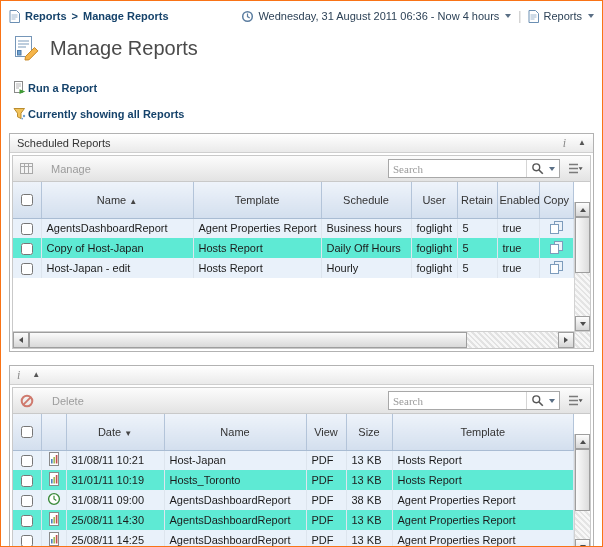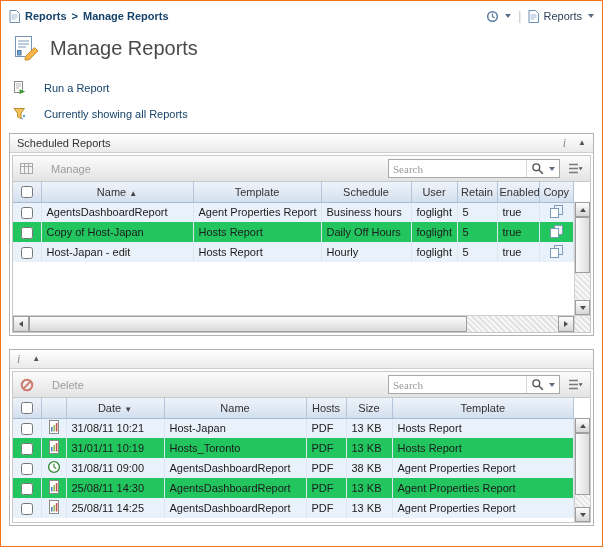--- a/index.html
+++ b/index.html
@@ -12,21 +12,21 @@
   .breadcrumb{display:flex;align-items:center;gap:5px;font-weight:bold;color:#16436b;}
   .crumb{cursor:pointer;}
   .topbar-right{display:flex;align-items:center;gap:7px;color:#2d4257;}
   .tr-sep{color:#c2c2c2;font-size:12px;}
   .control{display:flex;align-items:center;gap:4px;cursor:pointer;white-space:nowrap;}
   .caret{width:0;height:0;border-left:3.5px solid transparent;border-right:3.5px solid transparent;border-top:4px solid #5a6f85;margin-left:2px;}
 
   
   .title-row{display:flex;align-items:center;gap:10px;padding:4px 12px 6px;}
   .page-title{font-size:20px;font-weight:normal;color:#4a4a4a;}
-  .action-link{display:flex;align-items:center;gap:18px;font-weight:normal;color:#16436b;cursor:pointer;margin-left:12px;width:fit-content;}
+  .action-link{display:flex;align-items:center;gap:2px;font-weight:bold;color:#16436b;cursor:pointer;margin-left:12px;width:fit-content;}
   .run{margin-top:14px;}
   .showing{margin-top:13px;}
 
   
   .panel{margin:13px 8px 0;border:1px solid #b2b2b2;background:#fff;}
   .panel-header{height:19px;display:flex;align-items:center;padding:0 7px;background:linear-gradient(#ffffff,#eaeaea);border-bottom:1px solid #cfcfcf;}
   .panel-title{flex:1;color:#333;}
   .info-glyph{font-family:"Liberation Serif",serif;font-style:italic;color:#8a8a8a;font-size:12px;margin-right:12px;cursor:pointer;}
   .collapse-glyph{font-size:8px;color:#555;cursor:pointer;line-height:1;}
   .panel-body{margin:2px;border:1px solid #c9c9c9;}
@@ -37,24 +37,24 @@
   .searchbox{margin-left:auto;display:flex;align-items:center;width:172px;height:19px;border:1px solid #a8a8a8;background:#fff;}
   .searchbox input{flex:1;border:0;outline:none;height:15px;padding:0 4px;font-size:11px;font-family:Liberation Serif, serif;color:#333;min-width:0;background:transparent;}
   .searchbox input::placeholder{color:#9a9a9a;}
   .search-icons{display:flex;align-items:center;gap:3px;padding:0 4px;border-left:1px solid #d5d5d5;height:100%;cursor:pointer;}
   .grid-icon{cursor:pointer;display:flex;margin-left:2px;}
 
   
   .tz{display:flex;background:#fff;}
   .tz-main{flex:1;min-width:0;}
   table{width:100%;border-collapse:collapse;table-layout:fixed;}
-  th{height:20px;background:linear-gradient(#eef3fa,#d3dfee);border-right:1px solid #b3c4d9;border-bottom:1px solid #a9bcd3;font-weight:normal;font-size:11px;color:#333;text-align:center;overflow:hidden;white-space:nowrap;padding:0 2px;cursor:pointer;}
+  th{height:36px;background:linear-gradient(#eef3fa,#d3dfee);border-right:1px solid #b3c4d9;border-bottom:1px solid #a9bcd3;font-weight:normal;font-size:11px;color:#333;text-align:center;overflow:hidden;white-space:nowrap;padding:0 2px;cursor:pointer;}
   td{height:20px;padding:0 5px;border-right:1px solid #dde5ee;color:#1c1c1c;overflow:hidden;white-space:nowrap;}
   tr.alt td{background:#e9f1fa;}
-  tr.plain td{background:#22c55e;}
+  tr.plain td{background:#5eead4;}
   td.cb,th.cb{text-align:center;padding:0;}
   td.ic{text-align:center;padding:0;}
   input[type=checkbox]{width:12px;height:12px;margin:0;vertical-align:middle;cursor:pointer;}
   .sort-glyph{font-size:8px;color:#444;margin-left:3px;}
   .copy-cell{text-align:center;padding:0;}
   .filler-s{height:53px;background:#fff;}
   .filler-g{height:4px;background:#fff;}
 
   
   .icon-cell .glyph{display:none;line-height:0;}
@@ -99,20 +99,21 @@
       <span class="crumb">Manage Reports</span>
     </div>
     <div class="topbar-right">
       <div class="control">
         <span class="svgi">
           <svg width="13" height="13" viewBox="0 0 13 13">
               <circle cx="6.5" cy="6.5" r="4.8" fill="none" stroke="#5b7da0" stroke-width="1.5"></circle>
               <path d="M6.5 3.6v3l2.2 1.3" stroke="#5b7da0" stroke-width="1.2" fill="none"></path>
             </svg>
         </span>
+        <span>Wednesday, 31 August 2011 06:36 - Now 4 hours</span>
         <span class="caret"></span>
       </div>
       <span class="tr-sep">|</span>
       <div class="control">
         <span class="svgi">
           <svg width="11" height="13" viewBox="0 0 11 13">
               <path d="M1 .5h6.5L10.5 3.5V12.5H1z" fill="#fff" stroke="#6b8fb3"></path>
               <path d="M2.5 5h6M2.5 7h6M2.5 9h4" stroke="#9fb8d0" stroke-width="1"></path>
             </svg>
         </span>
@@ -342,21 +343,21 @@
               <col style="width:40px">
                 <col style="width:46px">
                 <col>
             </colgroup>
             <thead>
               <tr>
                 <th class="cb"><input type="checkbox" style=""></th>
                 <th></th>
                 <th><span>Date</span><span class="sort-glyph">▼</span></th>
                 <th><span>Name</span></th>
-                <th><span>Hosts</span></th>
+                <th><span>View</span></th>
                 <th><span>Size</span></th>
                 <th><span>Template</span></th>
               </tr>
             </thead>
             <tbody>
               <tr class="alt">
                 <td class="cb"><input type="checkbox" style=""></td>
                 <td class="ic icon-cell" data-icon="report">
                   <span class="glyph report-glyph svgi"><svg width="14" height="14" viewBox="0 0 14 14">
                         <rect x="2.5" y="0.5" width="9" height="13" fill="#fff" stroke="#8a8a8a"></rect>

